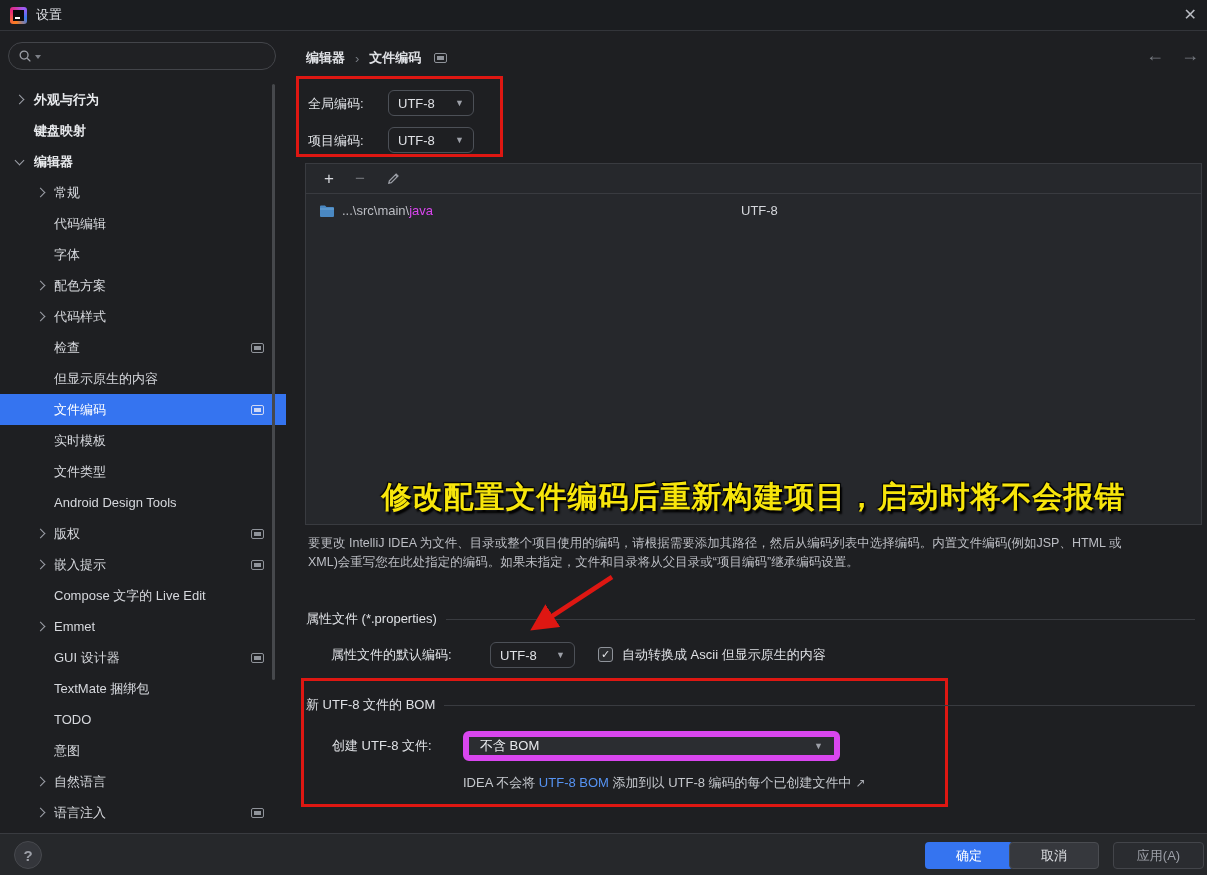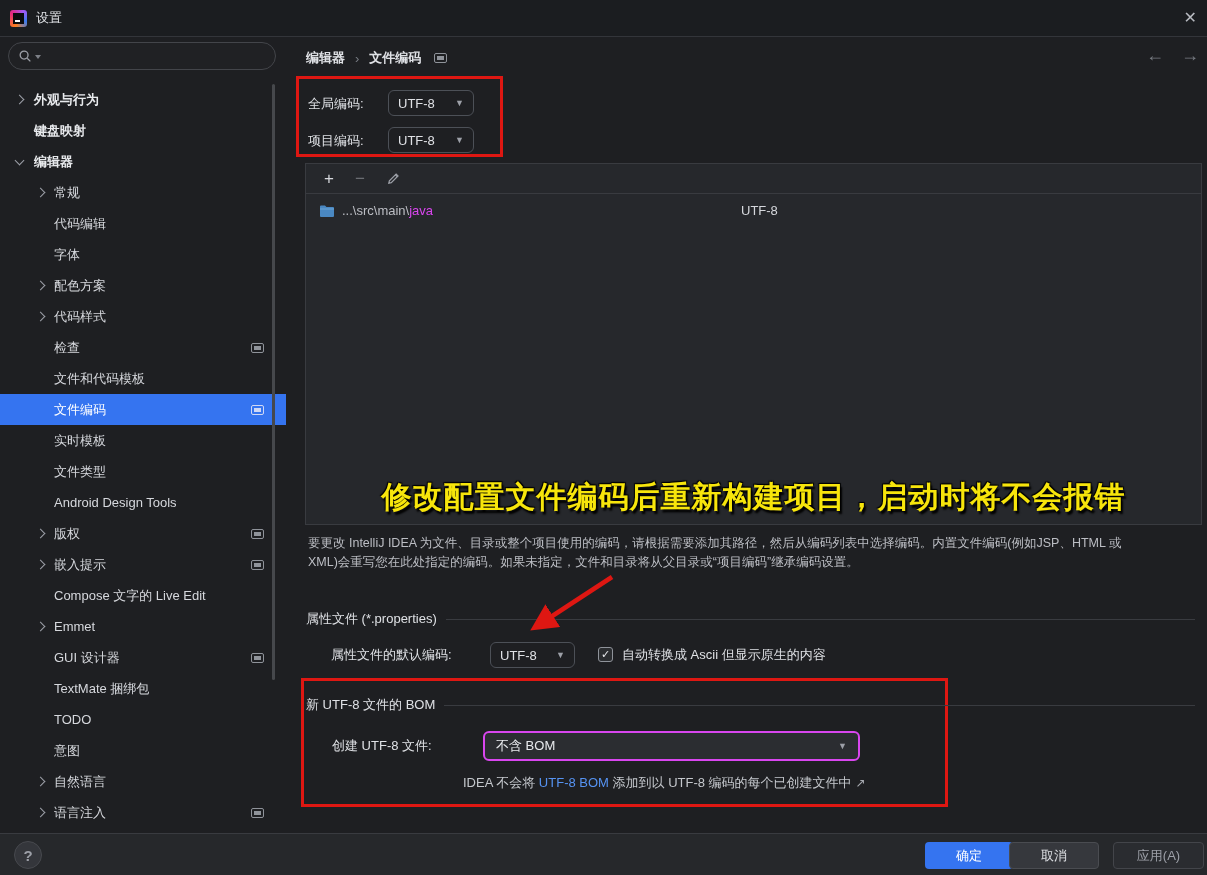--- a/index.html
+++ b/index.html
@@ -7,21 +7,21 @@
   body {
     position: relative;
     background: #1e1f22;
     color: #dfe1e5;
     font-family: "Liberation Sans", sans-serif;
     font-size: 13px;
     overflow: hidden;
   }
   
   .titlebar {
-    position:absolute; top:0; left:0; right:0; height:37px;
+    position:absolute; top:0; left:0; right:0; height:31px;
     display:flex; align-items:center; gap:9px; padding:0 10px;
     background:#1b1d20; border-bottom:1px solid #33353a;justify-content:flex-end;
   }
   .logo { width:17px; height:17px; border-radius:3px; position:relative;
     background: conic-gradient(from 200deg, #fc801d, #e4257e 30%, #9e5cf7 55%, #3a7cf0 75%, #fc801d); }
   .logo::after { content:""; position:absolute; inset:3px; background:#0b0b0d; }
   .logo i { position:absolute; left:5px; bottom:5px; width:5px; height:2px; background:#fff; z-index:2; }
   .win-title { color:#dfe1e5; }
   .close-x { margin-left:auto; color:#b8bbc1; font-size:16px; line-height:16px; cursor:default; }
 
@@ -103,22 +103,22 @@
 
   
   .section-header { position:absolute; display:flex; align-items:center; width:889px; left:306px; }
   .section-header .line { flex:1; height:1px; background:#393b40; margin-left:9px; }
   .sec-props { top:610px; }
   .sec-bom { top:696px; z-index:6; }
 
   .checkbox { position:absolute; left:598px; top:647px; width:15px; height:15px; border:1.5px solid #8f939a; border-radius:3px; background:#2b2d30; color:#e8eaed; font-size:11px; line-height:13px; text-align:center; }
   .dd-lg {
     position:absolute; left:463px; top:731px; width:377px; height:30px; z-index:6;
-    background:#2b2d31; border:2px solid #d946ef; border-radius:6px;
-    display:flex; align-items:center; justify-content:space-between; padding:0 11px; color:#e8eaed;margin-left:20px;
+    background:#2b2d31; border:6px solid #d946ef; border-radius:6px;
+    display:flex; align-items:center; justify-content:space-between; padding:0 11px; color:#e8eaed;
   }
   .bom-note { position:absolute; left:463px; top:774px; z-index:6; color:#c5c8cd; }
   .bom-link { color:#5693f2; }
   .ext-arrow { color:#a8abb2; font-size:12px; margin-left:4px; }
 
   
   .footer { position:absolute; left:0; right:0; top:833px; height:42px; background:#26282b; border-top:1px solid #393b40; }
   .help-circle { position:absolute; left:14px; top:7px; width:28px; height:28px; border-radius:50%; background:#34363b; border:1px solid #47494e; color:#9da0a8; font-size:15px; font-weight:bold; display:flex; align-items:center; justify-content:center; }
   .btn { position:absolute; top:8px; height:27px; border-radius:4px; display:flex; align-items:center; justify-content:center; font-size:13px; }
   .btn-ok { left:905px; width:88px; background:#3574f0; color:#fff;margin-left:20px; }
@@ -173,21 +173,21 @@
     </div>
     <div class="tree-row lvl1">
       <span class="chev"></span>
       <span class="lbl">代码样式</span>
     </div>
     <div class="tree-row lvl1">
       <span class="lbl">检查</span>
       <span class="monitor"></span>
     </div>
     <div class="tree-row lvl1">
-      <span class="lbl">文件和代码模板</span>
+      <span class="lbl">但显示原生的内容</span>
     </div>
     <div class="tree-row lvl1 selected">
       <span class="lbl">文件编码</span>
       <span class="monitor"></span>
     </div>
     <div class="tree-row lvl1">
       <span class="lbl">实时模板</span>
     </div>
     <div class="tree-row lvl1">
       <span class="lbl">文件类型</span>

